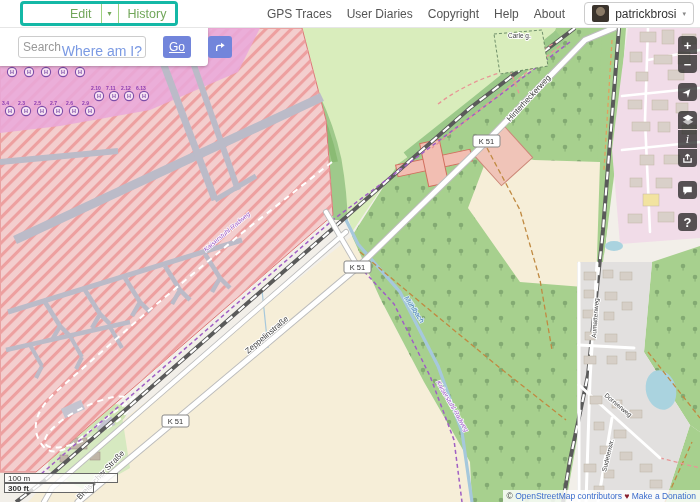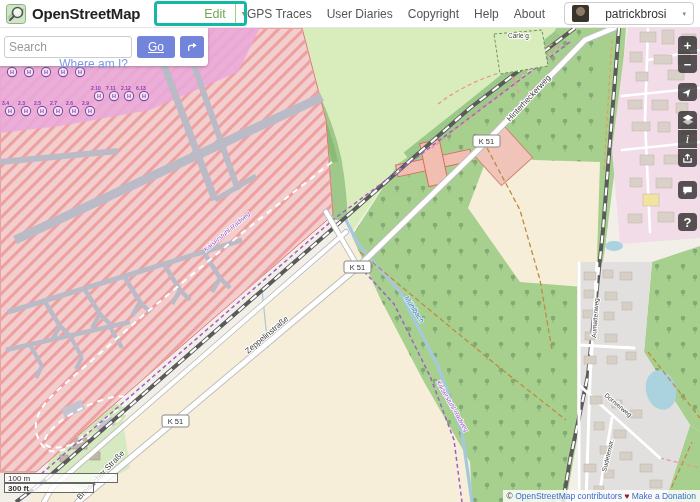--- a/index.html
+++ b/index.html
@@ -11,37 +11,37 @@
           box-sizing:border-box;padding:0 6px;}
   #brand{display:flex;align-items:center;gap:6px;}
   #brand .name{font-weight:bold;font-size:15px;color:#222;letter-spacing:-0.2px;}
   #navBtns{display:flex;margin-left:14px;border:3px solid #14b8a6;border-radius:4px;overflow:hidden;height:19px;padding-left:38px;}
   #navBtns .seg{display:flex;align-items:center;padding:0 9px;font-size:12.5px;color:#71a65a;
                 background:#fff;border-left:1px solid #9ed080;cursor:pointer;}
   #navBtns .seg:first-child{border-left:none;}
   #navBtns .caretSeg{padding:0 6px;font-size:8px;}
   #navLinks{margin-left:auto;display:flex;align-items:center;gap:15px;font-size:12px;color:#555;}
   #navLinks .lnk{cursor:pointer;white-space:nowrap;text-align:center;}
-  #userBox{display:flex;align-items:center;gap:16px;border:1px solid #ccc;border-radius:4px;
+  #userBox{display:flex;align-items:center;gap:6px;border:1px solid #ccc;border-radius:4px;
            padding:2px 7px;margin-left:4px;cursor:pointer;}
   #avatar{width:17px;height:17px;border-radius:2px;
           background:radial-gradient(circle at 50% 38%, #8a7a66 0 4px, #3a332c 5px);}
   #userBox .uname{font-size:12px;color:#333;}
   #userBox .ucaret{font-size:7px;color:#888;}
   
   #map{position:absolute;top:28px;left:0;width:700px;height:474px;cursor:grab;}
   
   #searchPanel{position:absolute;top:28px;left:0;width:208px;height:38px;background:#fff;
                border-bottom-right-radius:4px;box-shadow:0 1px 3px rgba(0,0,0,.25);z-index:30;
-               display:flex;align-items:center;padding:0 4px;box-sizing:border-box;gap:5px;}
+               display:flex;align-items:center;padding:0 18px;box-sizing:border-box;gap:17px;}
   #searchWrap{position:relative;flex:0 0 auto;}
   #searchInput{width:118px;height:20px;border:1px solid #ccc;border-radius:3px;font-size:12px;
                padding:0 4px;color:#333;box-sizing:content-box;font-family:"Liberation Sans",sans-serif;}
   #searchInput::placeholder{color:#999;}
-  #whereami{position:absolute;right:4px;top:21px;font-size:12px;color:#7b9ae3;cursor:pointer;white-space:nowrap;}
+  #whereami{position:absolute;right:4px;top:7px;font-size:14px;color:#7b9ae3;cursor:pointer;white-space:nowrap;}
   .blueBtn{background:#7285db;color:#fff;border:none;border-radius:3px;height:22px;cursor:pointer;
            font-size:12px;font-family:"Liberation Sans",sans-serif;}
   #goBtn{width:52px;text-decoration:underline;}
   #dirBtn{width:24px;display:flex;align-items:center;justify-content:center;}
   
   #controls{position:absolute;right:3px;top:36px;z-index:30;display:flex;flex-direction:column;width:19px;}
   .ctl{width:19px;height:18px;background:rgba(34,34,34,0.75);color:#fff;border-radius:4px;
        display:flex;align-items:center;justify-content:center;cursor:pointer;margin-bottom:2px;
        font-size:13px;line-height:1;}
   .ctl.grpTop{border-bottom-left-radius:0;border-bottom-right-radius:0;margin-bottom:1px;}
@@ -391,29 +391,20 @@
       <text class="rteLbl" transform="translate(436,382) rotate(60)" font-size="6.5">Kaiserstuhl-Radweg</text>
       <text class="mapLbl" transform="translate(508,38)" font-size="6.5">Carle g.</text>
       <text class="mapLbl" transform="translate(596,338) rotate(-86)" font-size="6.5">Aumattenweg</text>
       <text class="mapLbl" transform="translate(604,396) rotate(40)" font-size="6.5">Dornierweg</text>
       <text class="mapLbl" transform="translate(606,472) rotate(-76)" font-size="6.5">Sudetenstr.</text>
     </g>
   </svg>
   </div>
 
   <div id="navbar">
-    <div id="brand">
-      <svg width="20" height="20" viewBox="0 0 20 20">
-        <rect x="0.5" y="0.5" width="19" height="19" rx="3" fill="#cfe6c8" stroke="#8fb07f"></rect>
-        <path d="M2 14 L7 9 L11 12 L18 5" stroke="#aacb9b" stroke-width="2" fill="none"></path>
-        <circle cx="11.5" cy="8.5" r="5" fill="rgba(255,255,255,0.75)" stroke="#555" stroke-width="1.6"></circle>
-        <line x1="7.8" y1="12.2" x2="4" y2="16" stroke="#555" stroke-width="2.2" stroke-linecap="round"></line>
-      </svg>
-      <span class="name">OpenStreetMap</span>
-    </div>
     <div id="navBtns">
       <span class="seg">Edit</span>
       <span class="seg caretSeg">▾</span>
       <span class="seg">History</span>
 
     </div>
     <div id="navLinks">
       <span class="lnk">GPS Traces</span>
       <span class="lnk">User Diaries</span>
       <span class="lnk">Copyright</span>

